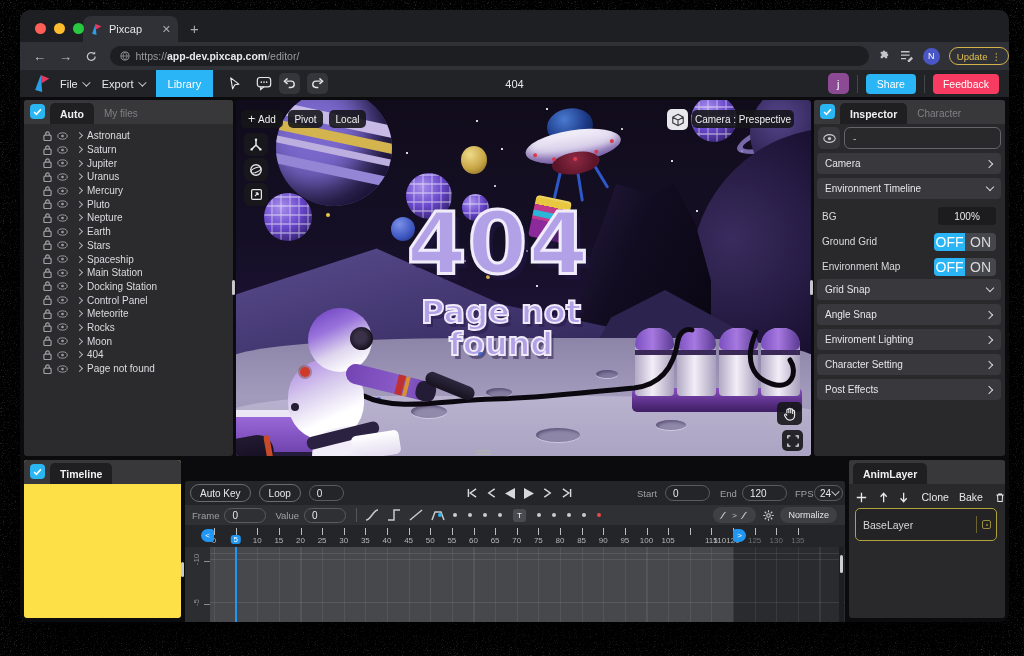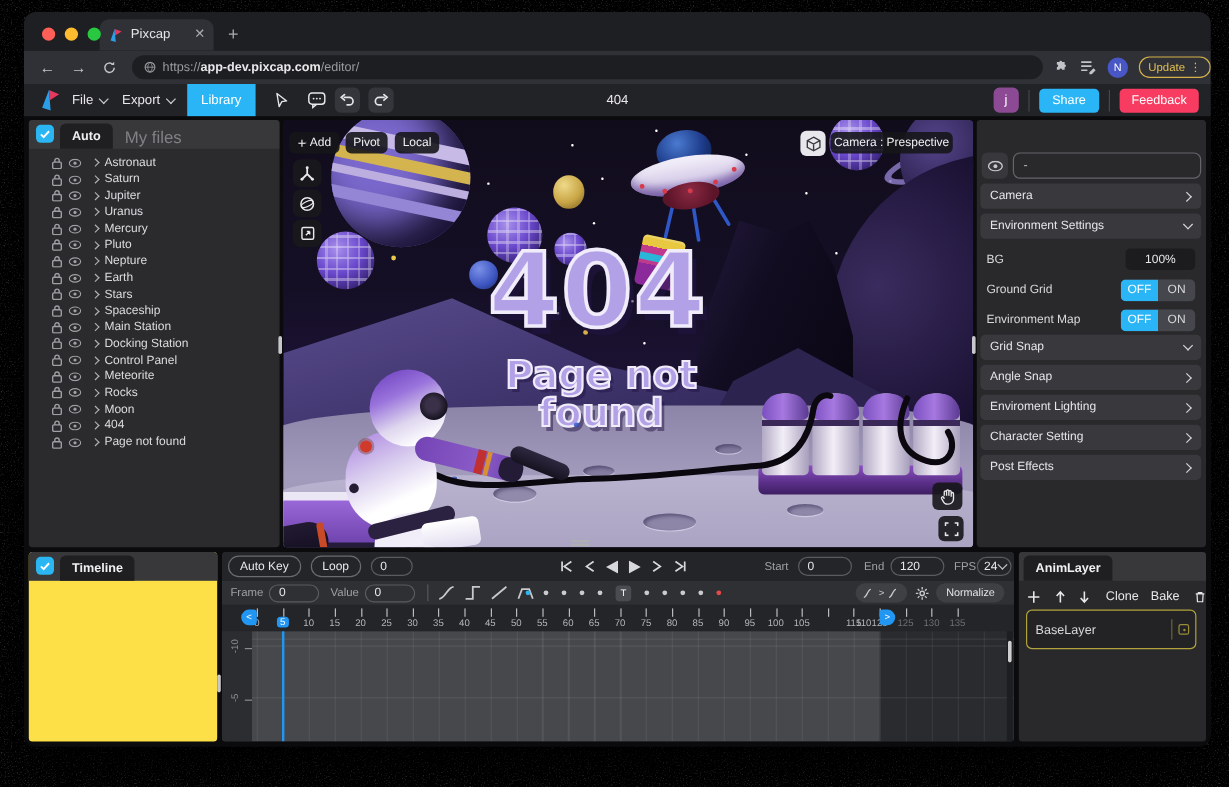--- a/index.html
+++ b/index.html
@@ -31,21 +31,21 @@
   .tbright{position:absolute;right:10px;display:flex;align-items:center;gap:8px;}
   .avatar{width:21px;height:21px;border-radius:5px;background:#8c4a94;color:#fff;font-size:11px;display:flex;align-items:center;justify-content:center;}
   .vdiv{width:1px;height:18px;background:#45464a;}
   .sharebtn{height:20px;padding:0 11px;border-radius:4px;background:#29b5f6;color:#fff;font-size:10.5px;display:flex;align-items:center;}
   .feedbackbtn{height:20px;padding:0 10px;border-radius:4px;background:#f83b60;color:#fff;font-size:10.5px;display:flex;align-items:center;}
   .content{position:absolute;left:0;top:87px;width:989px;height:525px;background:#0b0b0d;}
   .panel{position:absolute;background:#2b2b2e;border-radius:3px;overflow:hidden;}
   .phead{height:24px;background:#38383b;display:flex;align-items:flex-end;position:relative;}
   .pcheck{position:absolute;left:6px;top:4px;width:15px;height:15px;border-radius:4px;background:#2ab6f2;display:flex;align-items:center;justify-content:center;}
   .ptab{height:21px;padding:0 10px;background:#1f1f22;border-radius:5px 5px 0 0;color:#f0f0f2;font-size:10.5px;display:flex;align-items:center;font-weight:bold;}
-  .ptab2{height:21px;padding:0 10px;color:#808185;font-size:14px;display:flex;align-items:center;}
+  .ptab2{height:21px;padding:0 10px;color:#808185;font-size:10px;display:flex;align-items:center;}
   #scene-panel{left:4px;top:3px;width:209px;height:356px;}
   .scene-list{padding-top:5px;}
   .srow{height:13.7px;display:flex;align-items:center;padding-left:19px;}
   .srow .ic{display:flex;align-items:center;margin-right:5px;}
   .srow .row-label{color:#dcdcdf;font-size:10px;margin-left:3px;}
   .schev{width:5px;height:5px;border-right:1.3px solid #b0b1b4;border-top:1.3px solid #b0b1b4;transform:rotate(45deg);margin:0 2px 0 4px;}
   #viewport{left:216px;top:3px;width:575px;height:356px;background:#130e1e;border-radius:3px;}
   #inspector{left:794px;top:3px;width:191px;height:356px;background:#29292c;}
   .insp-name-row{position:absolute;left:4px;top:27px;display:flex;gap:4px;align-items:center;}
   .eyebtn{width:22px;height:22px;background:#38383c;border-radius:5px;display:flex;align-items:center;justify-content:center;}
@@ -54,24 +54,24 @@
   .ibar{height:21px;background:#39393d;border-radius:4px;margin:0 3px 4px 3px;display:flex;align-items:center;padding:0 8px;position:relative;}
   .ibar .lbl{color:#e6e6e9;font-size:10px;}
   .ibar .cright{position:absolute;right:9px;width:6px;height:6px;border-right:1.5px solid #d6d6d9;border-top:1.5px solid #d6d6d9;transform:rotate(45deg);}
   .ibar .cdown{position:absolute;right:8px;width:6px;height:6px;border-right:1.5px solid #d6d6d9;border-bottom:1.5px solid #d6d6d9;transform:rotate(45deg);top:6px;}
   .ifield{height:26px;display:flex;align-items:center;padding:0 8px;justify-content:space-between;}
   .ifield .lbl{color:#d9d9dc;font-size:10px;}
   .ifield .val{width:58px;height:18px;background:#1c1c1f;border-radius:4px;color:#e8e8ea;font-size:10px;display:flex;align-items:center;justify-content:center;}
   .itoggle{height:25px;display:flex;align-items:center;padding:0 8px;justify-content:space-between;}
   .itoggle .lbl{color:#d9d9dc;font-size:10px;}
   .tgl{width:62px;height:18px;border-radius:4px;background:#46474c;display:flex;overflow:hidden;}
-  .tgl span{flex:1;display:flex;align-items:center;justify-content:center;font-size:10px;color:#d8d8db;}
+  .tgl span{flex:1;display:flex;align-items:center;justify-content:center;font-size:14px;color:#d8d8db;}
   .tgl .on-active{background:#29b5f6;color:#fff;}
   #tl-left{left:4px;top:363px;width:157px;height:158px;background:#fde047;}
-  #tl-main{left:165px;top:363px;width:660px;height:158px;background:#232528;}
+  #tl-main{left:165px;top:384px;width:660px;height:158px;background:#232528;}
   #animlayer{left:829px;top:363px;width:156px;height:158px;background:#29292c;}
   .tl-row1{position:absolute;left:0;top:0;width:660px;height:24px;background:#232528;display:flex;align-items:center;}
   .tlbtn{height:18px;border:1px solid #6a6b6f;border-radius:9px;color:#e9e9eb;font-size:10px;display:flex;align-items:center;padding:0 9px;}
   .tlinput{height:16px;border:1px solid #5a5b5f;border-radius:8px;color:#e9e9eb;font-size:10px;display:flex;align-items:center;padding:0 7px;}
   .tl-row2{position:absolute;left:0;top:24px;width:660px;height:20px;background:#2f3034;display:flex;align-items:center;}
   .tl-lbl{color:#9fa0a4;font-size:9.5px;}
   .tl-ruler{position:absolute;left:0;top:44px;width:660px;height:22px;background:#232528;}
   .tick{position:absolute;top:3px;width:1px;height:7px;background:#babbbe;}
   .ticklbl{position:absolute;top:11px;font-size:8px;color:#b4b5b8;transform:translateX(-50%);}
   .ticklbl.cur{background:#2196f3;color:#fff;border-radius:3px;padding:0px 3px;top:10px;}
@@ -748,36 +748,45 @@
         </div>
       <div class="vo-btn" style="left:546px;top:330px;width:21px;height:21px;">
           <svg width="12" height="12" viewBox="0 0 14 14">
             <path d="M1 4 V1 H4 M10 1 H13 V4 M13 10 V13 H10 M4 13 H1 V10" fill="none" stroke="#e8e8ea" stroke-width="1.6"></path>
           </svg>
         </div>
       <div class="handle-b"></div>
     </div>
 
     <div class="panel" id="inspector">
+      <div class="phead">
+        <span class="pcheck">
+            <svg width="9" height="8" viewBox="0 0 12 10">
+              <path d="M1.5 5 L4.5 8 L10.5 1.5" fill="none" stroke="#fff" stroke-width="2.2"></path>
+            </svg>
+          </span>
+        <div class="ptab" style="margin-left:26px">Inspector</div>
+        <div class="ptab2">Character</div>
+      </div>
       <div class="insp-name-row">
         <span class="eyebtn">
             <svg width="13" height="9" viewBox="0 0 16 11">
               <ellipse cx="8" cy="5.5" rx="7" ry="4.8" fill="none" stroke="#c9c9cc" stroke-width="1.4"></ellipse>
               <circle cx="8" cy="5.5" r="2" fill="#c9c9cc"></circle>
             </svg>
           </span>
         <span class="namefield">-</span>
       </div>
       <div class="insp-rows">
           <div class="ibar">
             <span class="lbl">Camera</span>
             <i class="cright"></i>
           </div>
           <div class="ibar">
-            <span class="lbl">Environment Settings</span>
+            <span class="lbl">Environment Timeline</span>
             <i class="cdown"></i>
           </div>
           <div class="ifield">
             <span class="lbl">BG</span>
             <span class="val">100%</span>
           </div>
           <div class="itoggle">
             <span class="lbl">Ground Grid</span>
             <span class="tgl">
               <span class="on-active">OFF</span>

